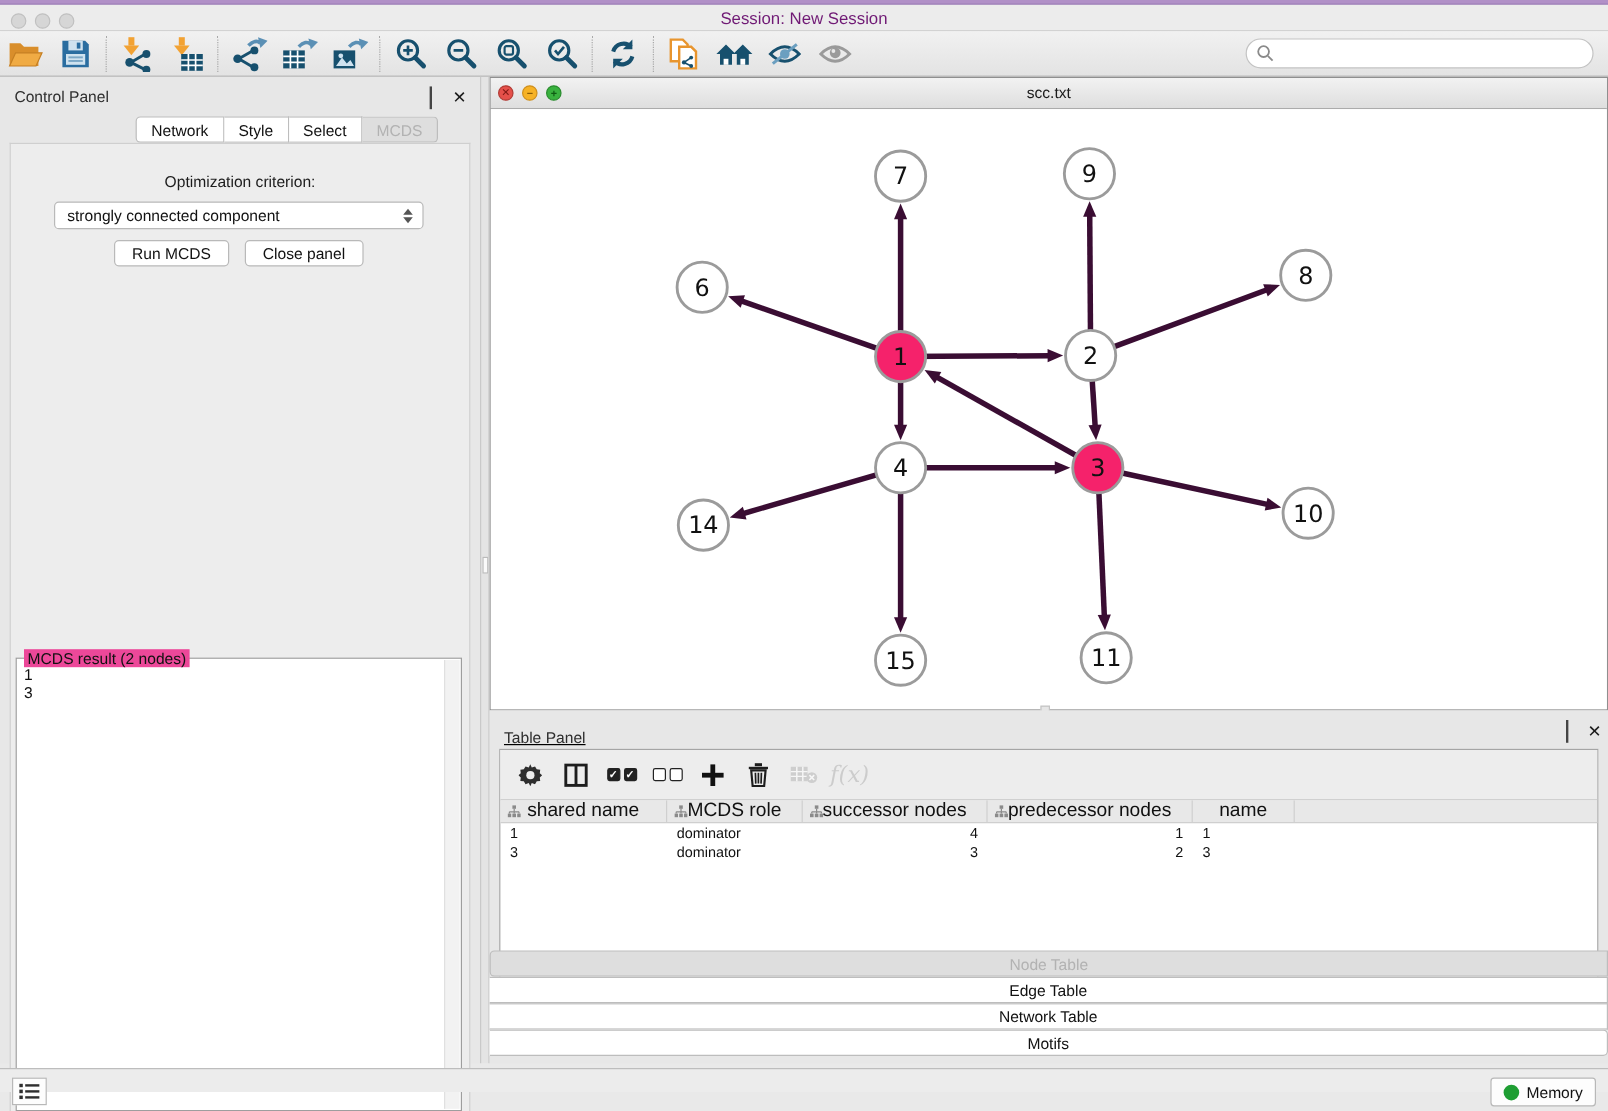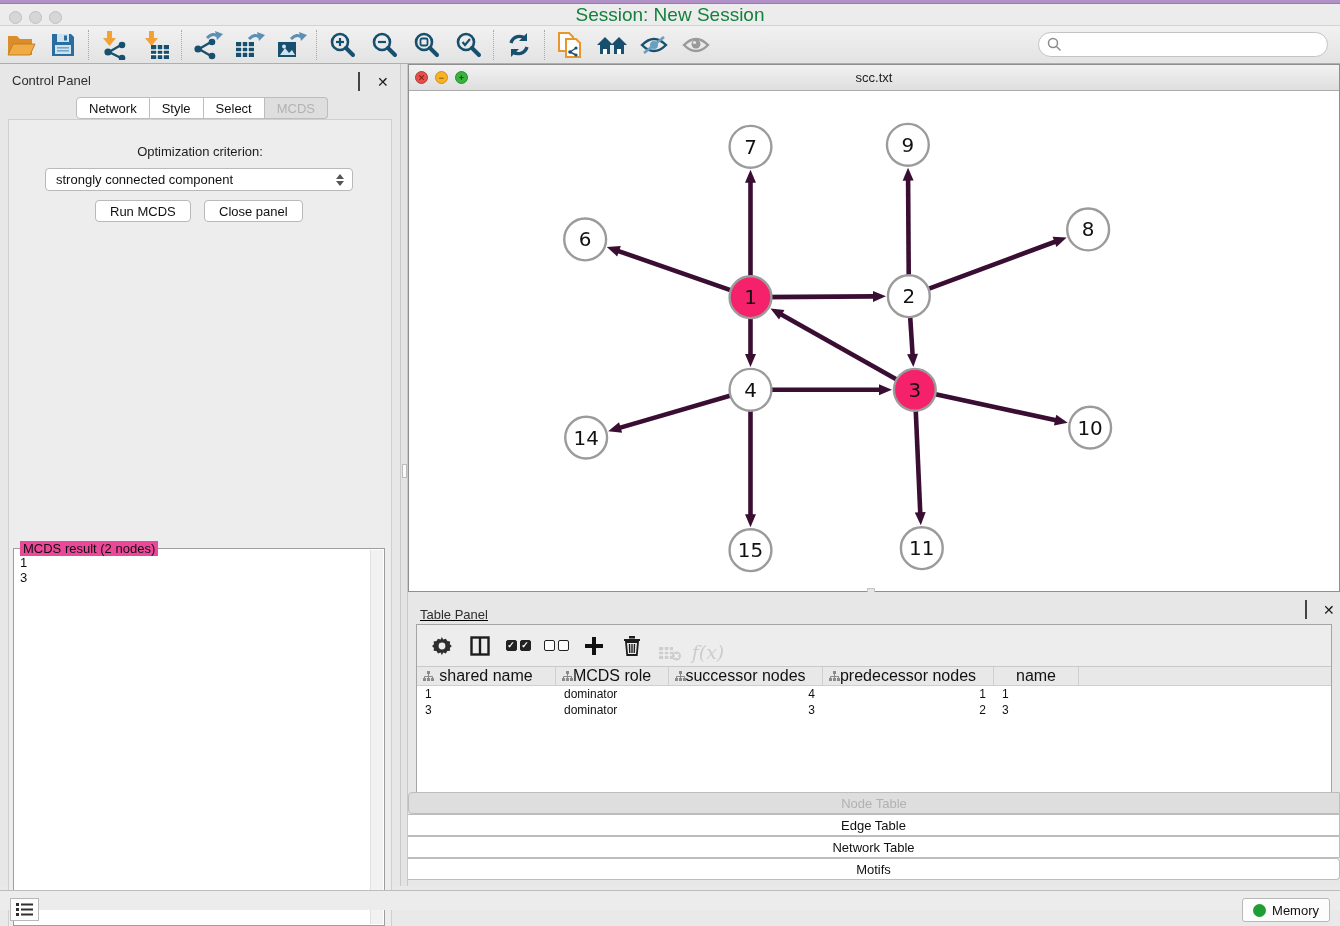--- a/index.html
+++ b/index.html
@@ -8,21 +8,21 @@
     font-family:"Liberation Sans","DejaVu Sans",sans-serif;
     background:#e9e9e9; position:relative; overflow:hidden;
     -webkit-font-smoothing:antialiased;
   }
   .abs { position:absolute; }
 
   
   #accent-strip { left:0; top:0; width:1340px; height:4px; background:#b190c7; border-bottom:1px solid #9a7ab3; }
   #titlebar { left:0; top:4px; width:1340px; height:22px; background:#ececec; border-bottom:1px solid #d2d2d2;
     display:flex; align-items:center; justify-content:center; }
-  #titlebar .title { font-size:19px; color:#15803d; }
+  #titlebar .title { font-size:14px; color:#701a75; }
   .traffic { position:absolute; top:7px; width:13px; height:13px; border-radius:50%; }
   .tl-gray { background:#d6d6d6; border:1px solid #c0c0c0; }
 
   #toolbar { left:0; top:26px; width:1340px; height:38px;
     background:linear-gradient(#f1f1f1,#e3e3e3); border-bottom:1px solid #aeaeae;
     display:flex; align-items:center; }
   .tb-btn { width:42px; height:34px; display:flex; align-items:center; justify-content:center; background:none; border:none; cursor:pointer; }
   .tb-sep { width:1px; height:30px; margin:0 4px; border-left:1px dotted #a8a8a8; }
   #search-wrap { position:absolute; right:12px; top:6px; width:290px; height:25px; }
   #search-input { width:100%; height:100%; border:1px solid #c3c3c3; border-radius:13px; background:#fff;
@@ -30,21 +30,21 @@
   #search-icon { position:absolute; left:9px; top:5px; }
 
   
   #control-panel { left:0; top:64px; width:400px; height:822px; background:#e7e7e7; }
   #cp-header { position:absolute; left:0; top:0; width:100%; height:32px; display:flex; align-items:center; }
   #cp-title { font-size:13px; color:#2e2e2e; margin-left:12px; }
   .panel-ctrl { position:absolute; top:9px; width:13px; height:13px; cursor:pointer; }
   .float-glyph { width:11px; height:11px; border:1.5px solid #444; background:#fff; }
   .x-glyph { font-size:14px; font-weight:bold; color:#1a1a1a; line-height:11px; }
 
-  .tabs-row { position:absolute; display:flex; }
+  .tabs-row { position:absolute; display:flex;margin-left:37px; }
   .tab { font-size:13px; height:22px; display:flex; align-items:center; justify-content:center;
     background:#fff; border:1px solid #bdbdbd; border-left:none; color:#111; cursor:pointer; padding:0 12px; }
   .tab:first-child { border-left:1px solid #bdbdbd; border-radius:4px 0 0 4px; }
   .tab:last-child { border-radius:0 4px 4px 0; }
   .tab.active { background:#dedede; color:#b2b2b2; }
 
   #cp-body { position:absolute; left:8px; top:55px; width:384px; height:814px; background:#ededed; border:1px solid #cfcfcf; border-bottom:none; }
   #opt-label { position:absolute; left:0; top:24px; width:100%; text-align:center; font-size:13px; color:#1c1c1c; }
   #criterion-select { position:absolute; left:36px; top:48px; width:308px; height:23px; background:#fff;
     border:1px solid #b9b9b9; border-radius:4px; display:flex; align-items:center; cursor:pointer; }
@@ -76,21 +76,21 @@
   #nw-resize-knob { position:absolute; left:458px; bottom:-4px; width:8px; height:7px; background:#e6e6e6; border:1px solid #c4c4c4; }
 
   
   #table-panel { left:408px; top:592px; width:932px; height:294px; background:#e7e7e7; }
   #tp-header { position:absolute; left:0; top:0; width:100%; height:30px; display:flex; align-items:flex-end;text-decoration:underline; }
   #tp-title { font-size:13px; color:#2e2e2e; margin-left:12px; }
   #tp-container { position:absolute; left:8px; top:32px; width:916px; height:228px; border:1px solid #a5a5a5; background:#fff; }
   #tp-toolbar { position:absolute; left:0; top:0; width:100%; height:42px; background:#ededed; border-bottom:1px solid #c9c9c9;
     display:flex; align-items:center; padding-left:8px; gap:4px; }
   .tpt-btn { width:34px; height:34px; display:flex; align-items:center; justify-content:center; background:none; border:none; cursor:pointer; }
-  .tpt-btn.disabled { opacity:.55; cursor:default;align-items:flex-end; }
+  .tpt-btn.disabled { opacity:.55; cursor:default; }
   #fx-label { font-family:"DejaVu Serif",serif; font-style:italic; font-size:19px; color:#b2b2b2; }
   .chkpair { display:flex; gap:3px; }
   .chk { width:11px; height:11px; border:1.5px solid #222; border-radius:2px; background:#fff; font-size:9px; line-height:9px; text-align:center; color:#111; font-weight:bold; }
   .chk.filled { background:#222; color:#fff; }
 
   #tp-table { position:absolute; left:0; top:42px; width:100%; }
   #tp-head { display:flex; height:19px; background:#e8e8e8; border-bottom:1px solid #cfcfcf; }
   .th { display:flex; align-items:center; justify-content:center; gap:5px; font-size:16px; color:#111;
     border-right:1px solid #cfcfcf; position:relative; }
   .th .tree-ic { position:absolute; left:6px; top:4px; }

